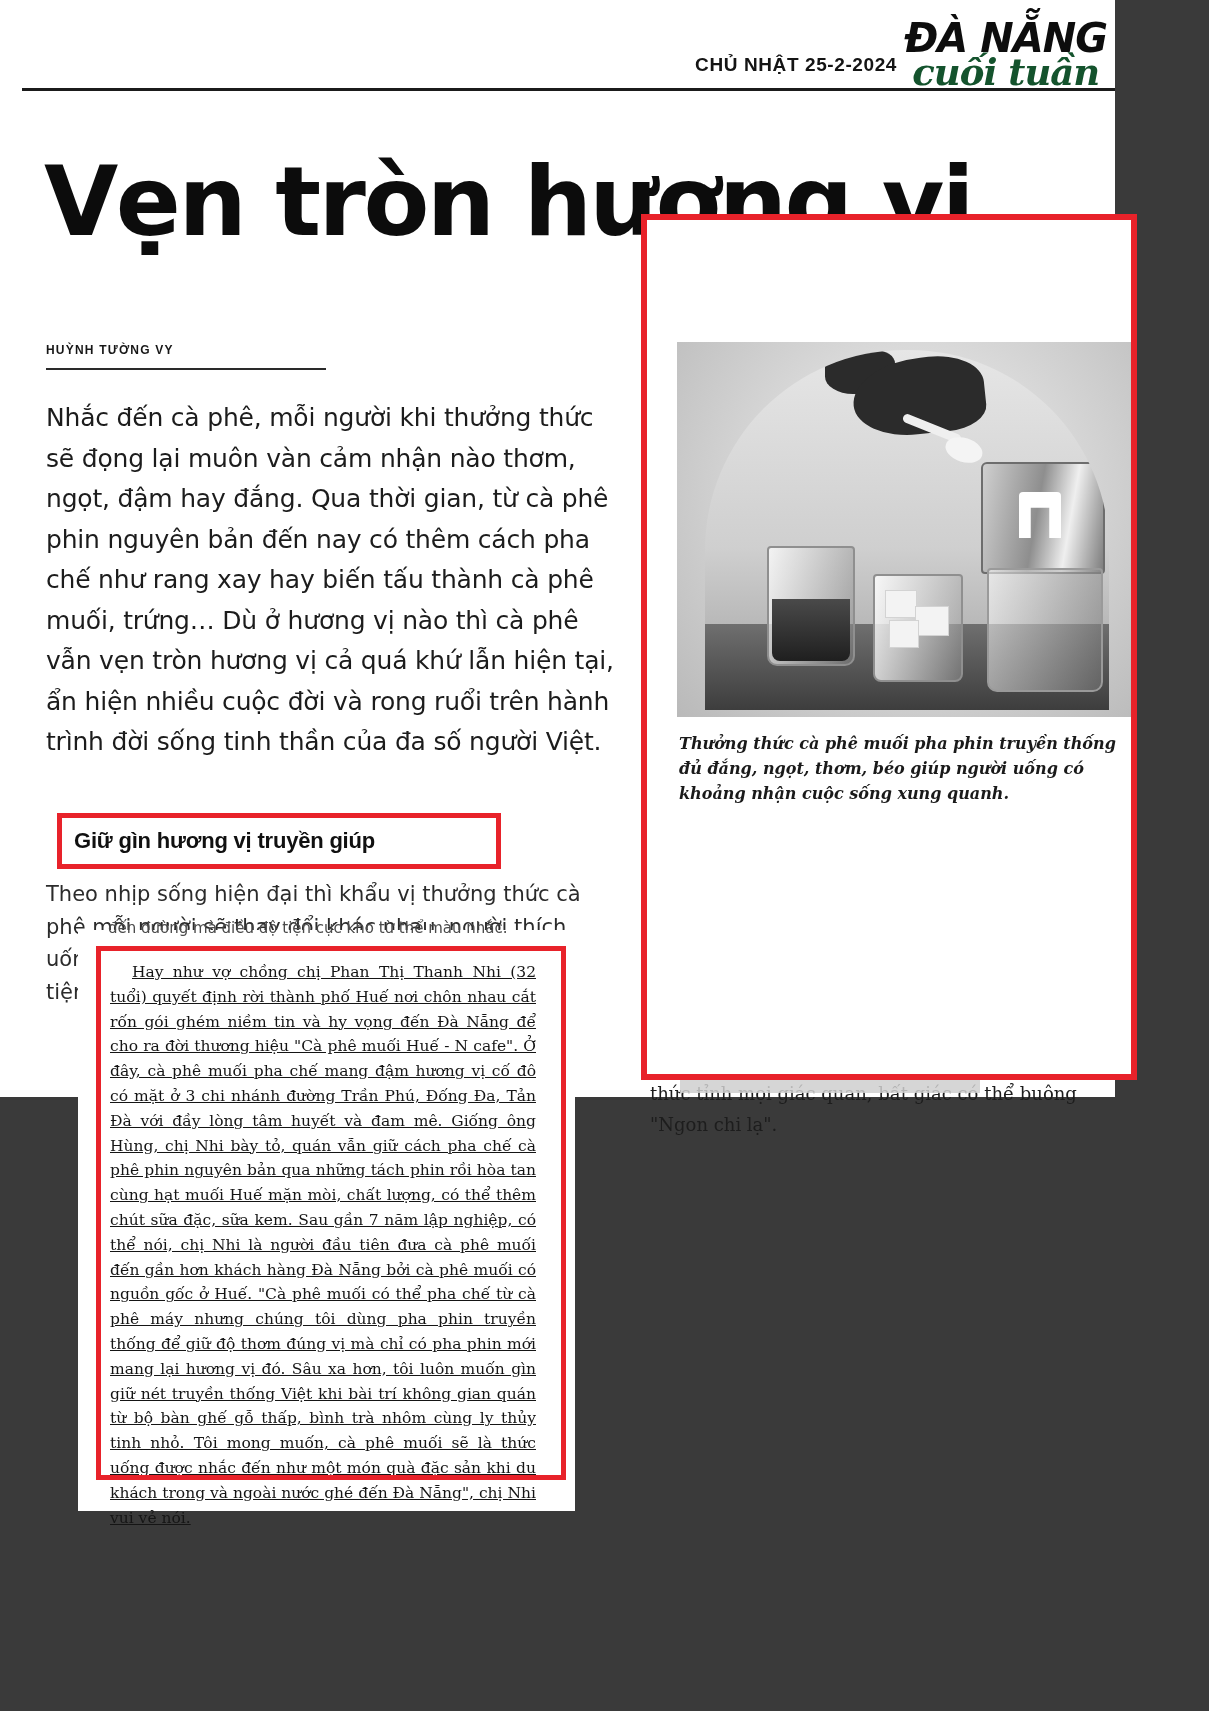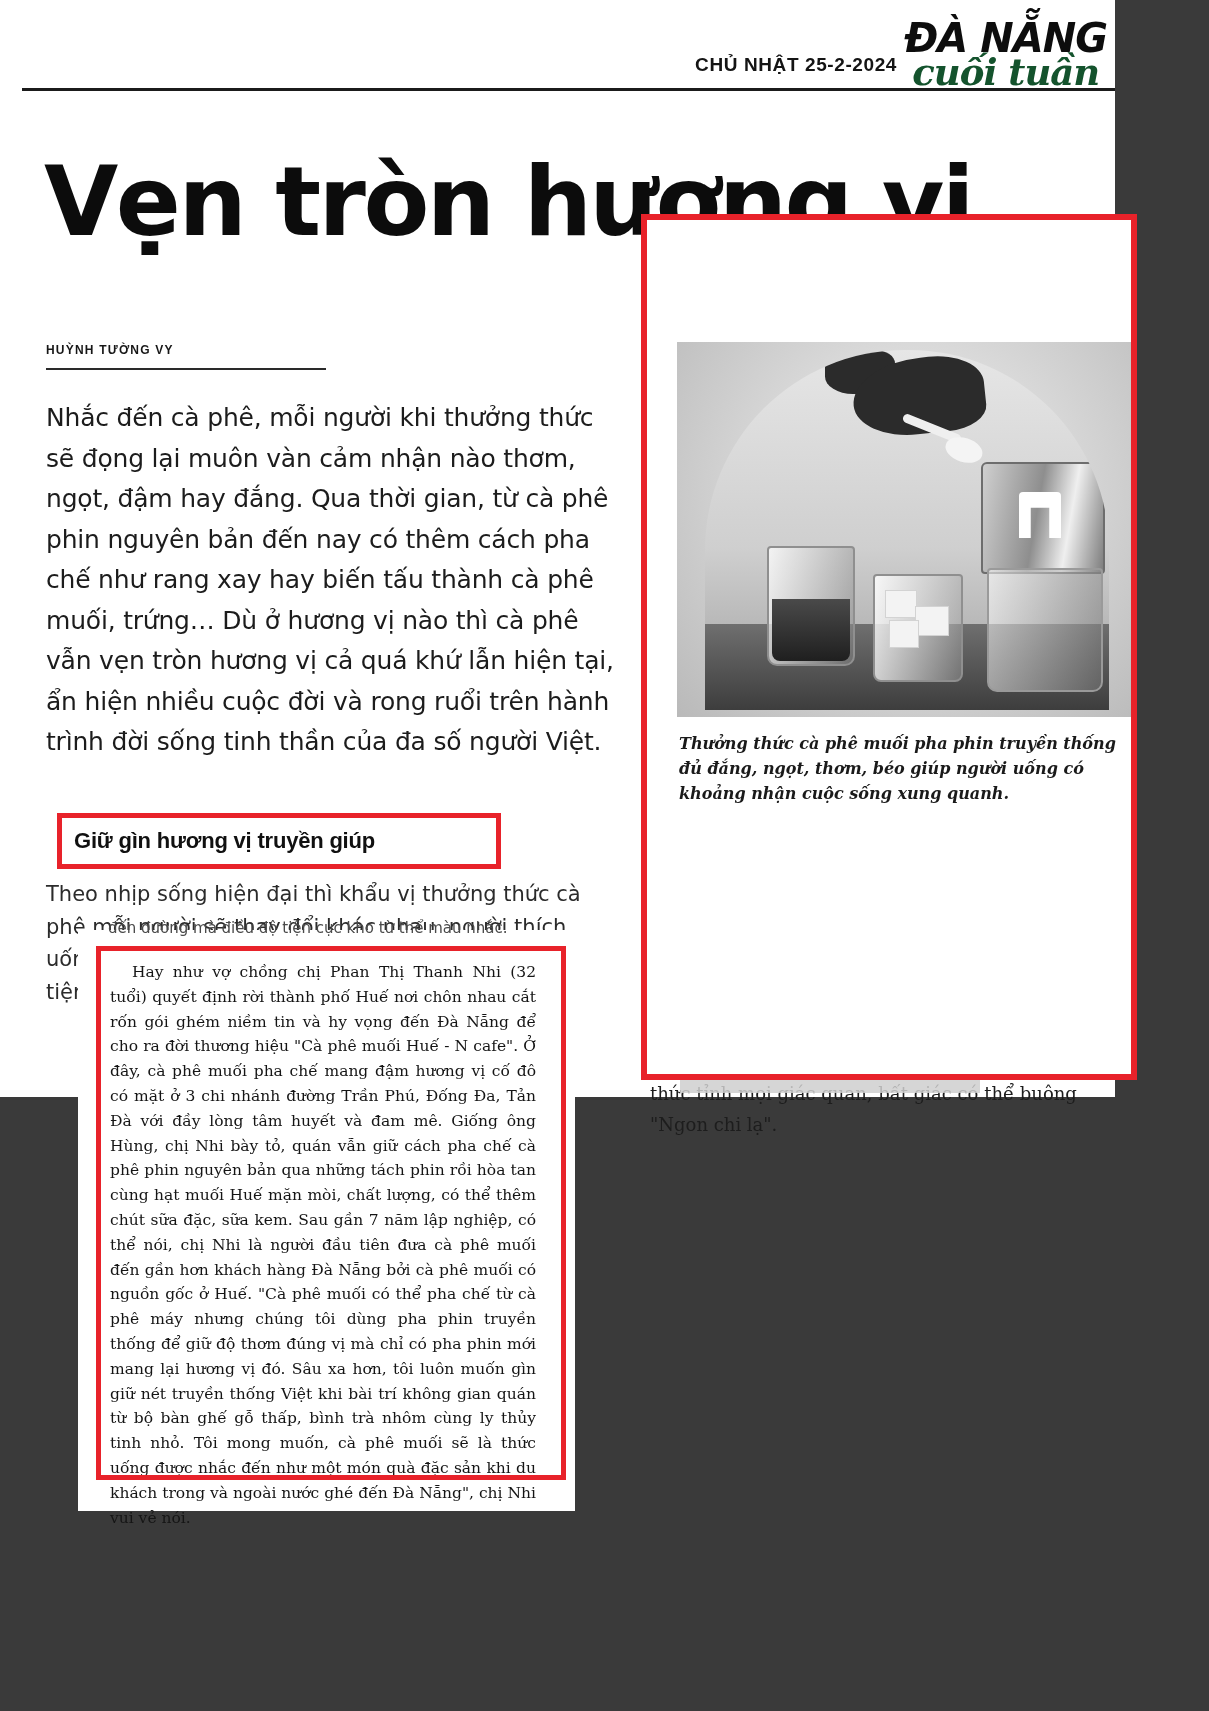--- a/index.html
+++ b/index.html
@@ -347,21 +347,21 @@
     position: absolute;
     left: 110px;
     top: 960px;
     width: 442px;
     font-family: "DejaVu Serif", serif;
     font-size: 15.5px;
     line-height: 1.6;
     color: #151515;
     text-align: justify;
   }
-  #inset-text p { margin: 0 16px 0 0; text-indent: 22px; }
+  #inset-text p { margin: 0 16px 0 0; text-indent: 22px; text-decoration: underline; }
 </style>
 </head>
 <body>
 
 <div id="page">
 
   <div id="masthead">
     <div id="issue-date">CHỦ NHẬT 25-2-2024</div>
     <div id="brand">
       <span class="brand-top">ĐÀ NẴNG</span>

